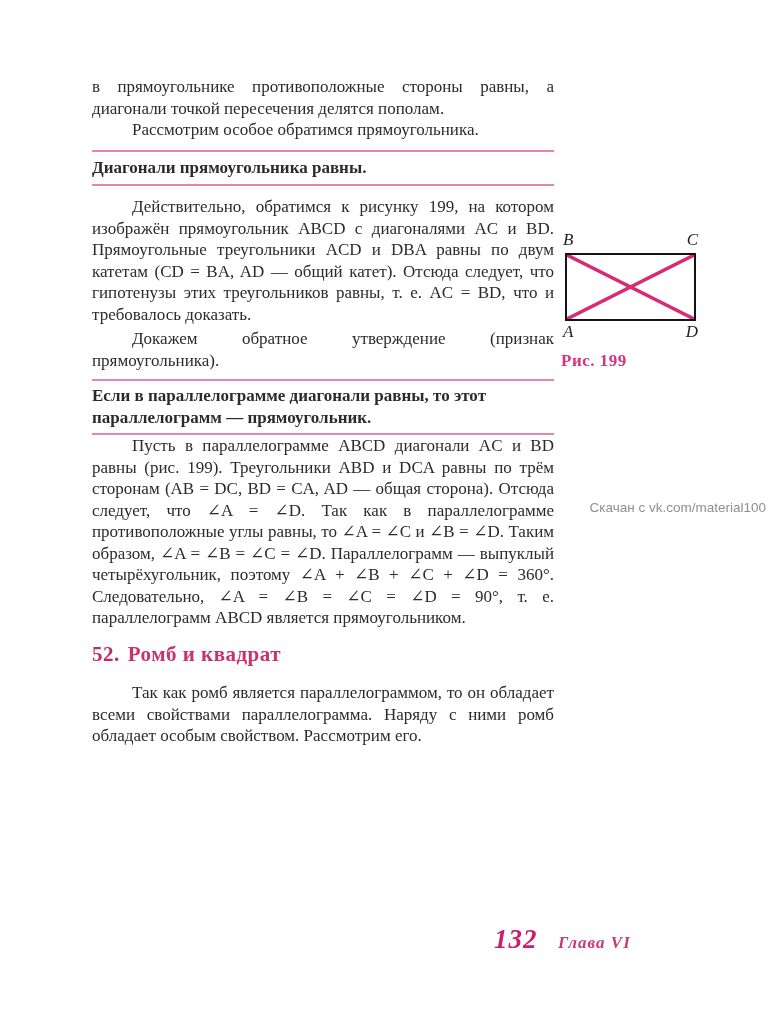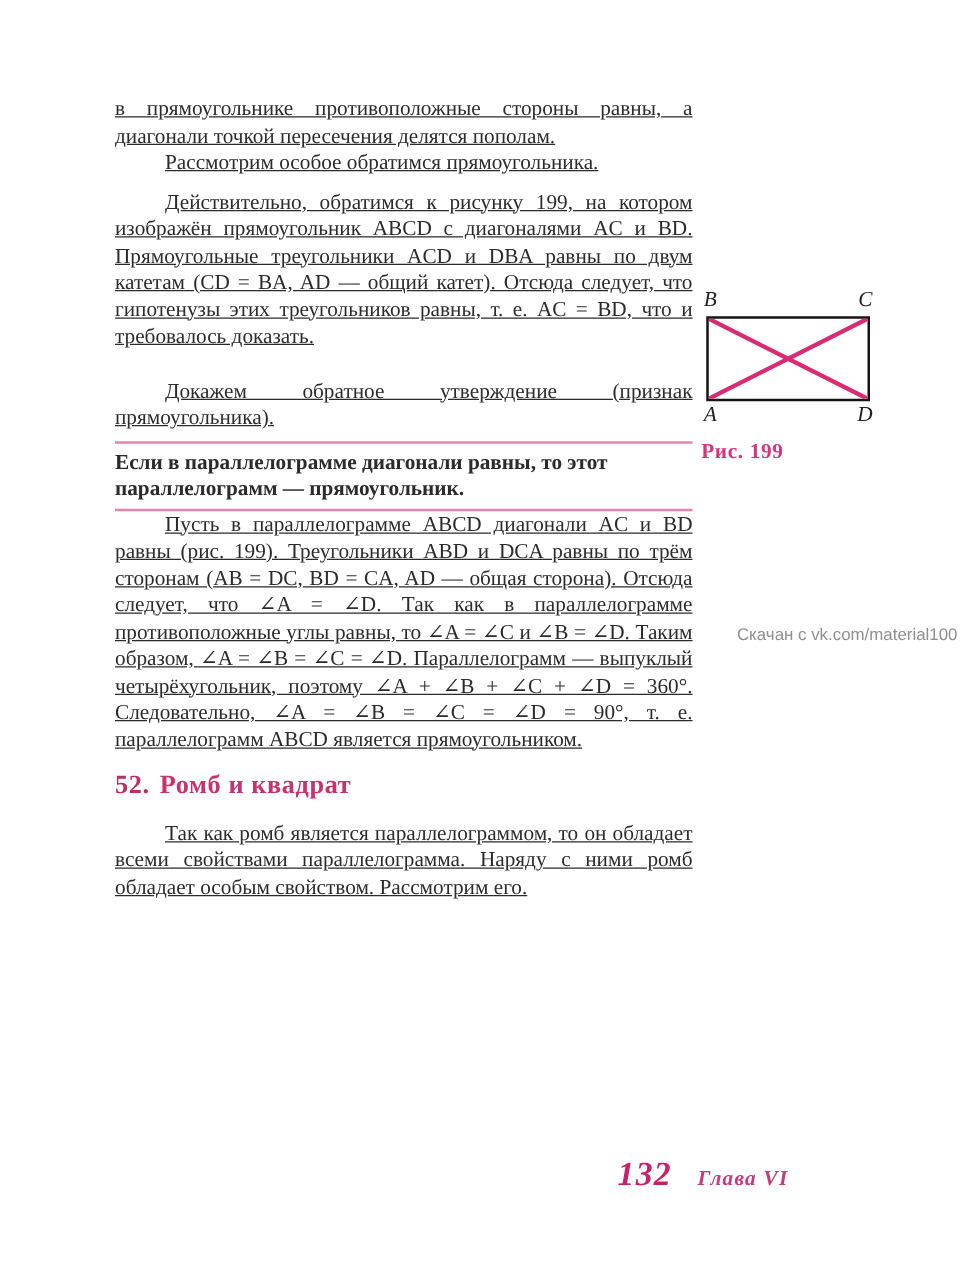--- a/index.html
+++ b/index.html
@@ -10,34 +10,34 @@
     overflow:hidden;
     font-family:"Liberation Serif","DejaVu Serif",serif;
     color:#2b2b2b;
   }
   .text-col{
     position:absolute;
     left:92px;top:76px;width:462px;
     font-size:17px;line-height:21.5px;
     text-align:justify;
   }
-  .para{margin:0;hyphens:manual;text-decoration:underline;}
+  .para{margin:0;hyphens:manual;}
   .indent{text-indent:40px;}
   .bold{font-weight:bold;}
   .theorem-box{
     border-top:2px solid #e584ad;
     border-bottom:2px solid #e584ad;
     padding:5px 0 6px 0;
     font-weight:bold;
     text-align:left;
   }
   .box1{margin-top:9px;}
   .box2{margin-top:8px;padding:4px 0 5px 0;}
   .mt10{margin-top:10px;}
-  .mt5{margin-top:22px;}
+  .mt5{margin-top:3px;}
   .mt8{margin-top:8px;}
   .mt11{}
   .section-heading{
     margin-top:15px;
     font-size:21px;
     font-weight:bold;
     color:#c9316f;
     text-align:left;
     letter-spacing:.5px;
   }
@@ -90,20 +90,23 @@
 </style>
 </head>
 <body>
 
 <div class="page">
 
   <div class="text-col">
     <p class="para">в прямоугольнике противоположные стороны равны, а диагонали точкой пересечения делятся пополам.</p>
     <p class="para indent">Рассмотрим особое обратимся прямоуголь­ника.</p>
 
+    <div class="theorem-box box1">
+      <span>Диагонали прямоугольника равны.</span>
+    </div>
 
     <p class="para indent mt10">Действительно, обратимся к рисунку 199, на котором изображён прямоугольник ABCD с диагоналями AC и BD. Прямоугольные тре­угольники ACD и DBA равны по двум катетам (CD = BA, AD — общий катет). Отсюда следует, что гипотенузы этих треугольников равны, т. е. AC = BD, что и требовалось доказать.</p>
     <p class="para indent mt5">Докажем обратное утверждение (признак прямоугольника).</p>
 
     <div class="theorem-box box2">
       <span>Если в параллелограмме диагонали равны, то этот параллелограмм — прямоугольник.</span>
     </div>
 
     <p class="para indent mt11">Пусть в параллелограмме ABCD диаго­нали AC и BD равны (рис. 199). Треугольники ABD и DCA равны по трём сторонам (AB = DC, BD = CA, AD — общая сторона). Отсюда сле­дует, что ∠A = ∠D. Так как в параллелограм­ме противоположные углы равны, то ∠A = ∠C и ∠B = ∠D. Таким образом, ∠A = ∠B = ∠C = ∠D. Параллелограмм — выпуклый четырёхугольник, поэтому ∠A + ∠B + ∠C + ∠D = 360°. Следователь­но, ∠A = ∠B = ∠C = ∠D = 90°, т. е. параллелограмм ABCD является прямоугольником.</p>
 

